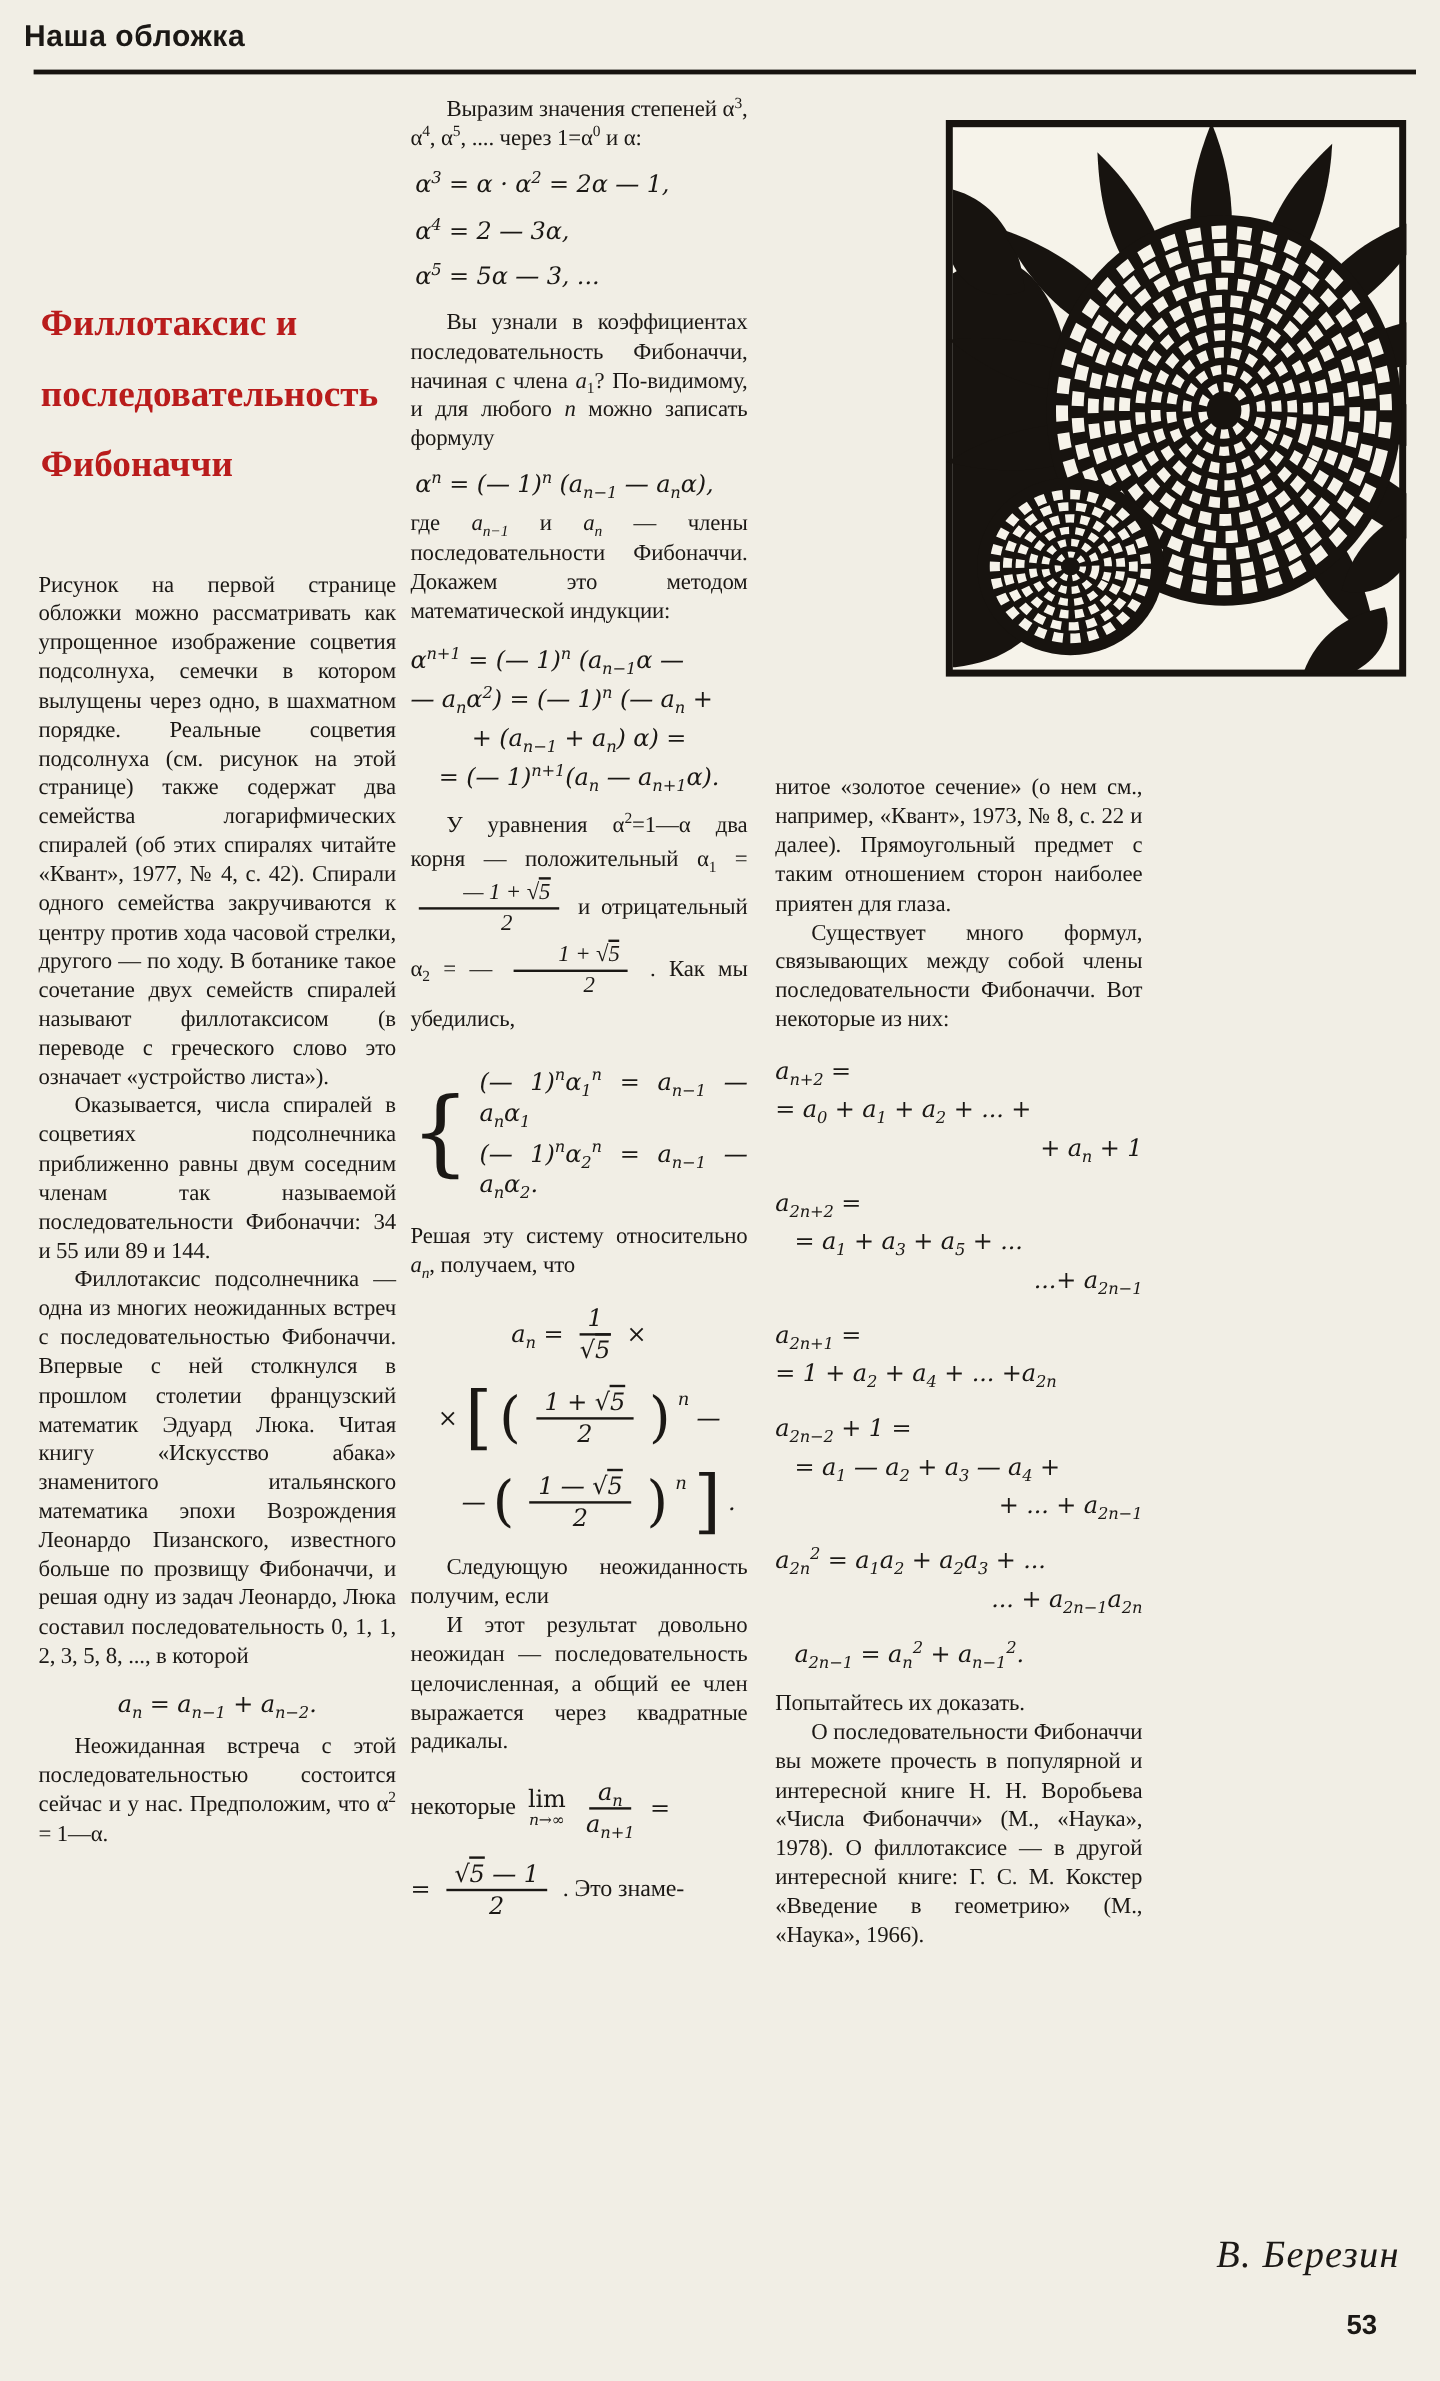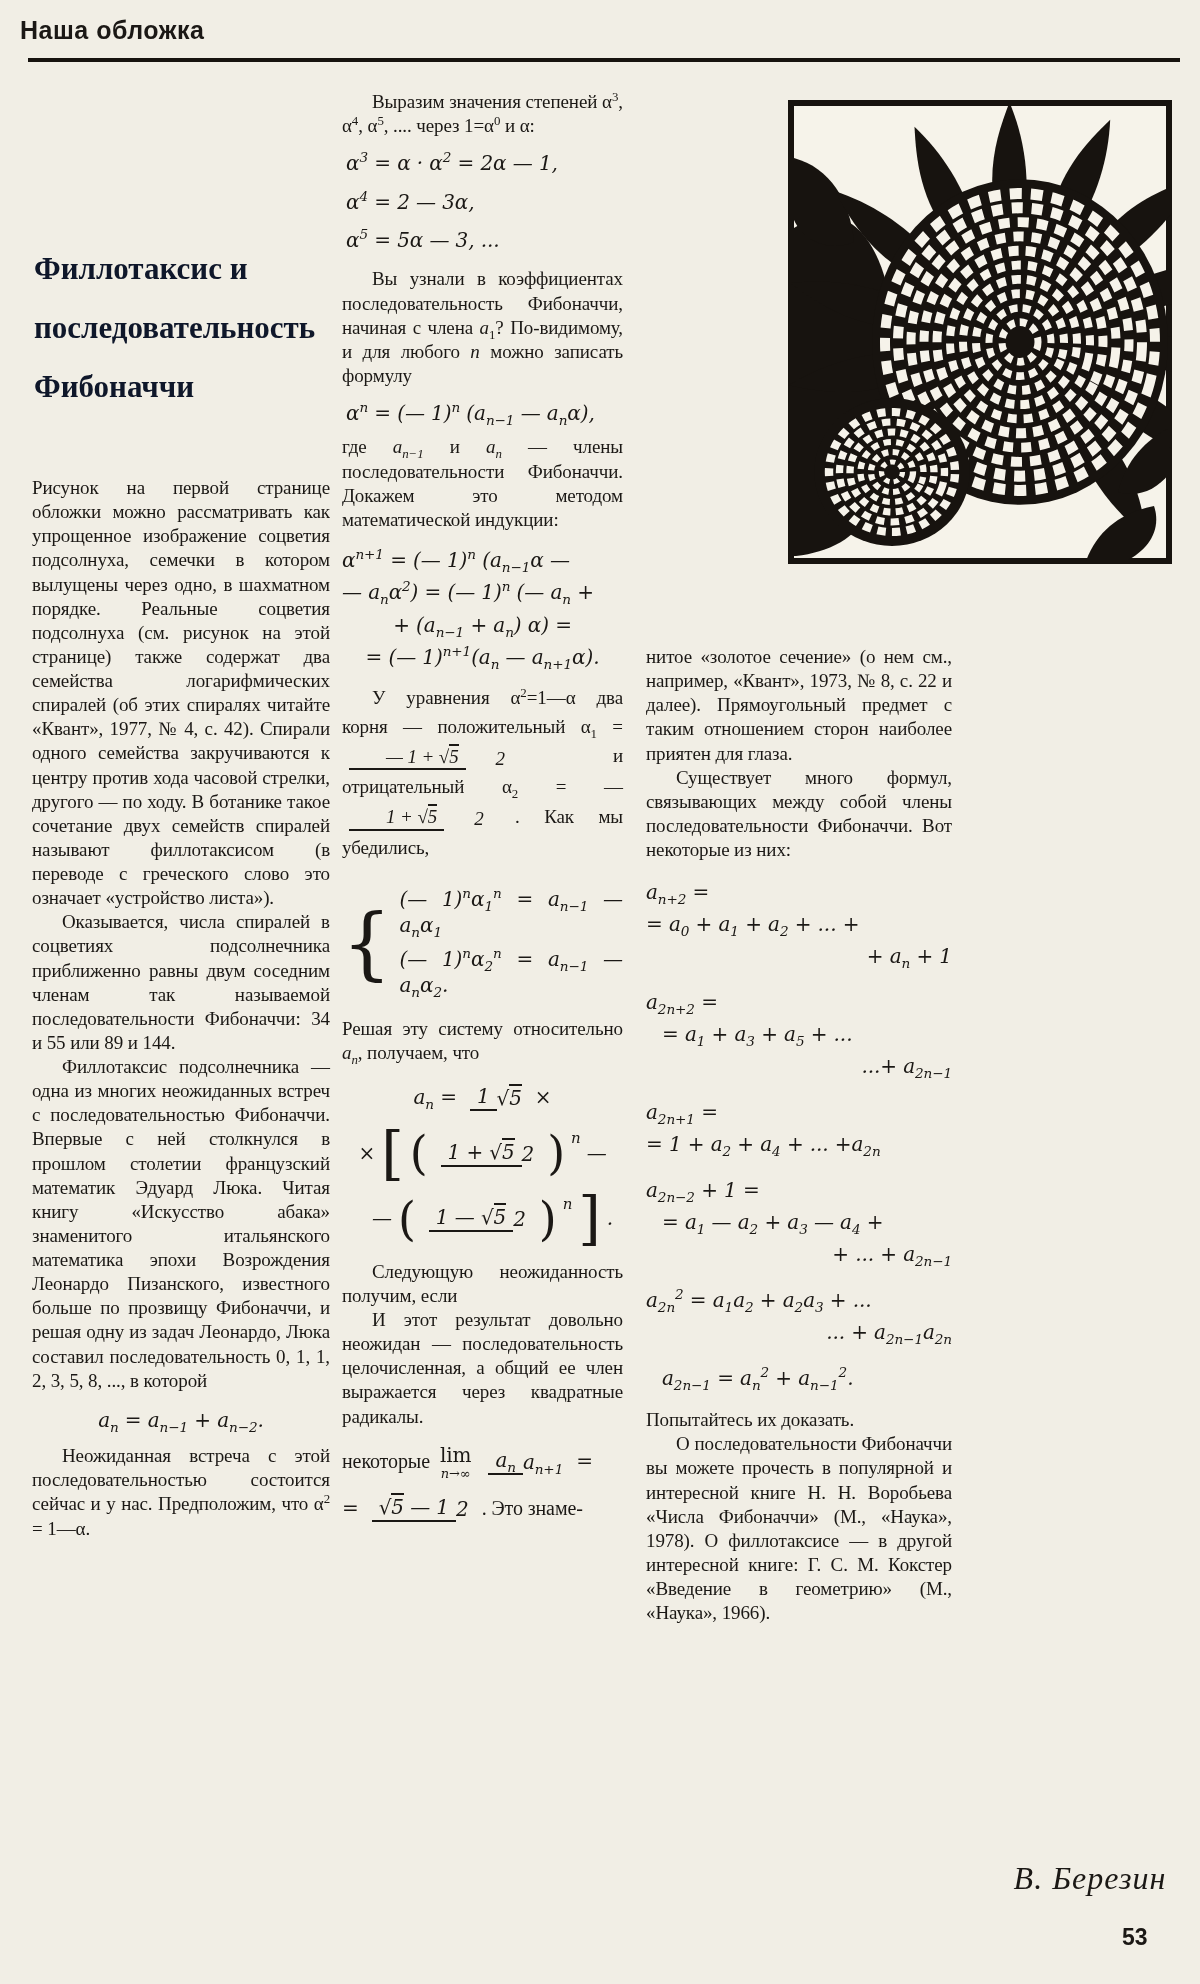--- a/index.html
+++ b/index.html
@@ -11,42 +11,42 @@
   }
   .masthead{
     position:absolute; left:20px; top:16px;
     font-family:"Liberation Sans","DejaVu Sans",sans-serif;
     font-weight:bold; font-size:25px; letter-spacing:.5px;
   }
   .rule{ position:absolute; left:28px; top:58px; width:1152px; height:4px; background:#17130f; }
 
   .title{
     position:absolute; left:34px; top:240px; width:304px;
-    font-size:31px; font-weight:bold; line-height:1.9; color:#0f172a;
+    font-size:31px; font-weight:bold; line-height:1.9; color:#b91c1c;
   }
 
   .col{ position:absolute; font-size:19px; line-height:1.27; text-align:justify; letter-spacing:-.1px; }
   .col-left { left:32px;  top:476px; width:298px; }
-  .col-mid  { left:342px; top:90px;  width:281px; }
+  .col-mid  { left:342px; top:80px;  width:281px; }
   .col-right{ left:646px; top:645px; width:306px; }
 
   p.bt{ margin:0; }
   .ind{ text-indent:30px; }
 
   sub,sup{ font-size:68%; line-height:0; }
 
   .fm{ font-style:italic; font-family:"DejaVu Serif","Liberation Serif",serif; }
   .dspl{ margin:13px 0 9px 4px; text-align:left; font-size:20px; }
   .multi{ margin:16px 0 12px; text-align:left; font-size:20px; }
   .multi > div{ margin:7px 0; }
   .ctr{ text-align:center; }
   .fm-center{ text-align:center; margin:15px 0 11px; font-size:20px; }
 
   .frac{
-    display:inline-flex; align-items:center;
+    display:inline-flex; flex-direction:column; align-items:center;
     vertical-align:middle; margin:2px 7px; font-style:italic; line-height:1.15;
   }
   .frac .num{ border-bottom:2px solid currentColor; padding:0 7px 1px; }
   .frac .den{ padding-top:1px; }
   .ov{ border-top:2px solid currentColor; }
 
   .roots{ line-height:1.55; }
 
   .system{ display:flex; align-items:center; margin:16px 0 10px; }
   .brace{ font-size:78px; line-height:.85; margin-right:8px; font-style:normal; font-family:"DejaVu Serif",serif; }

